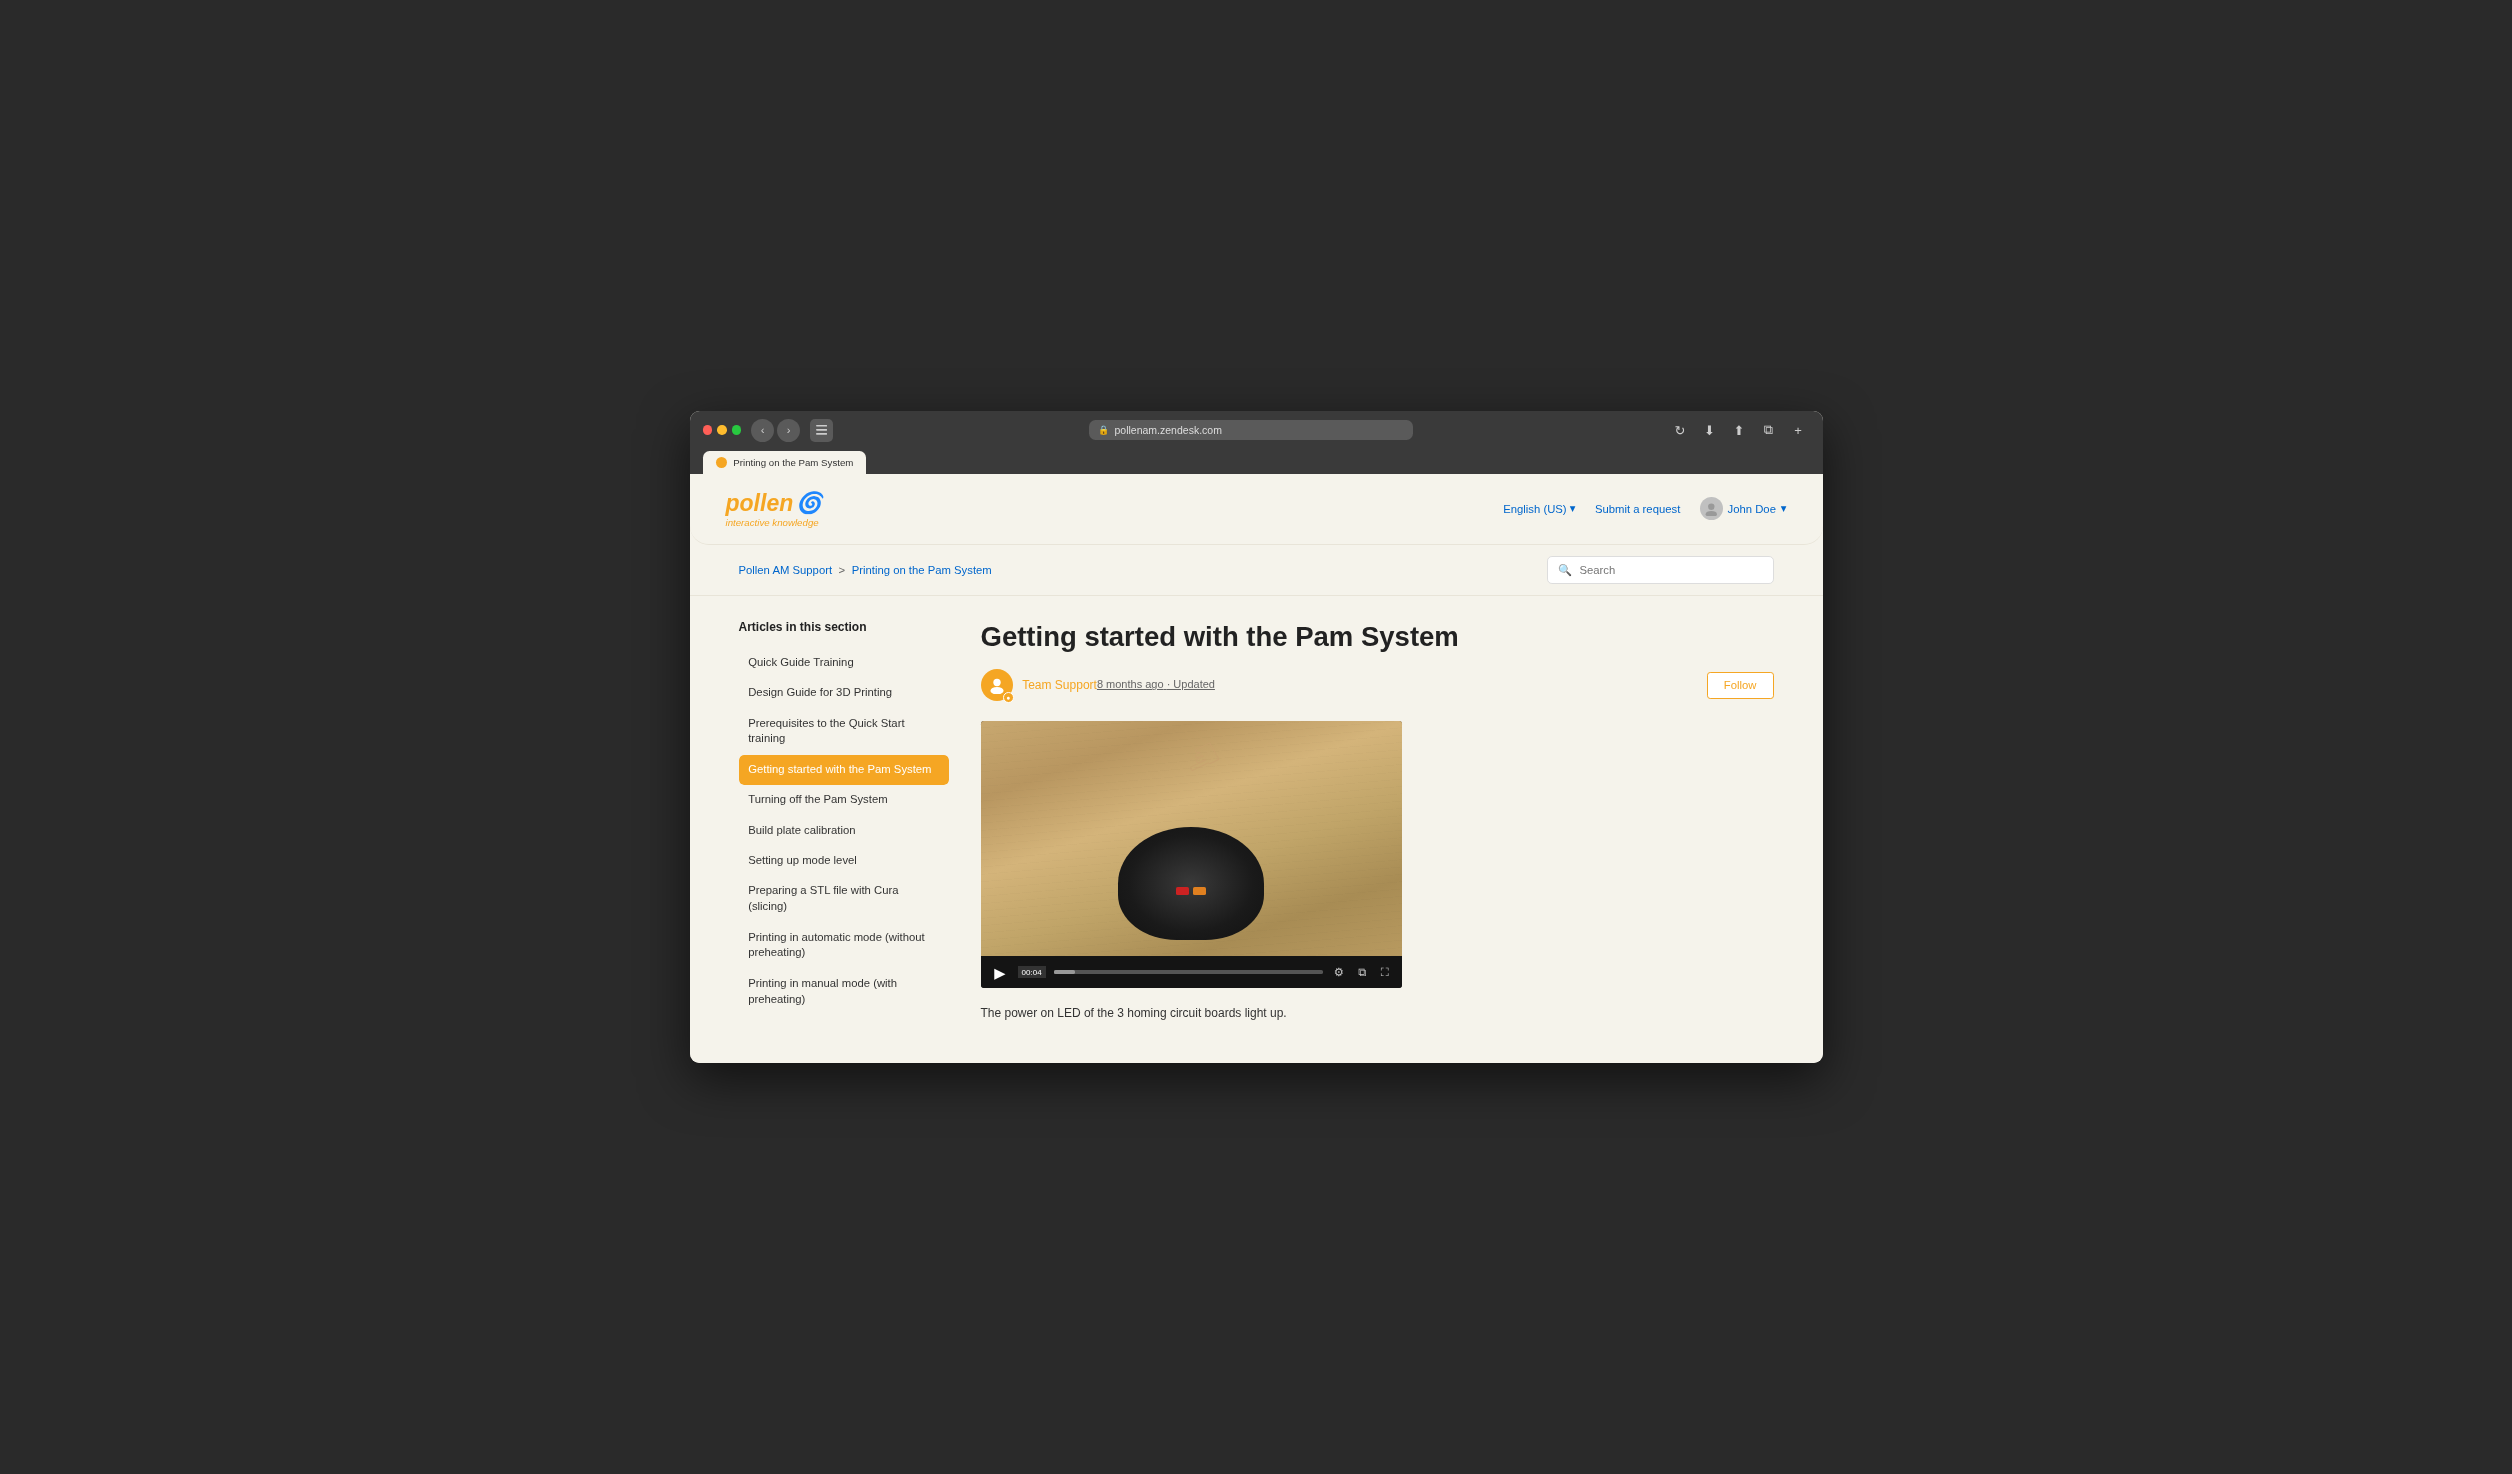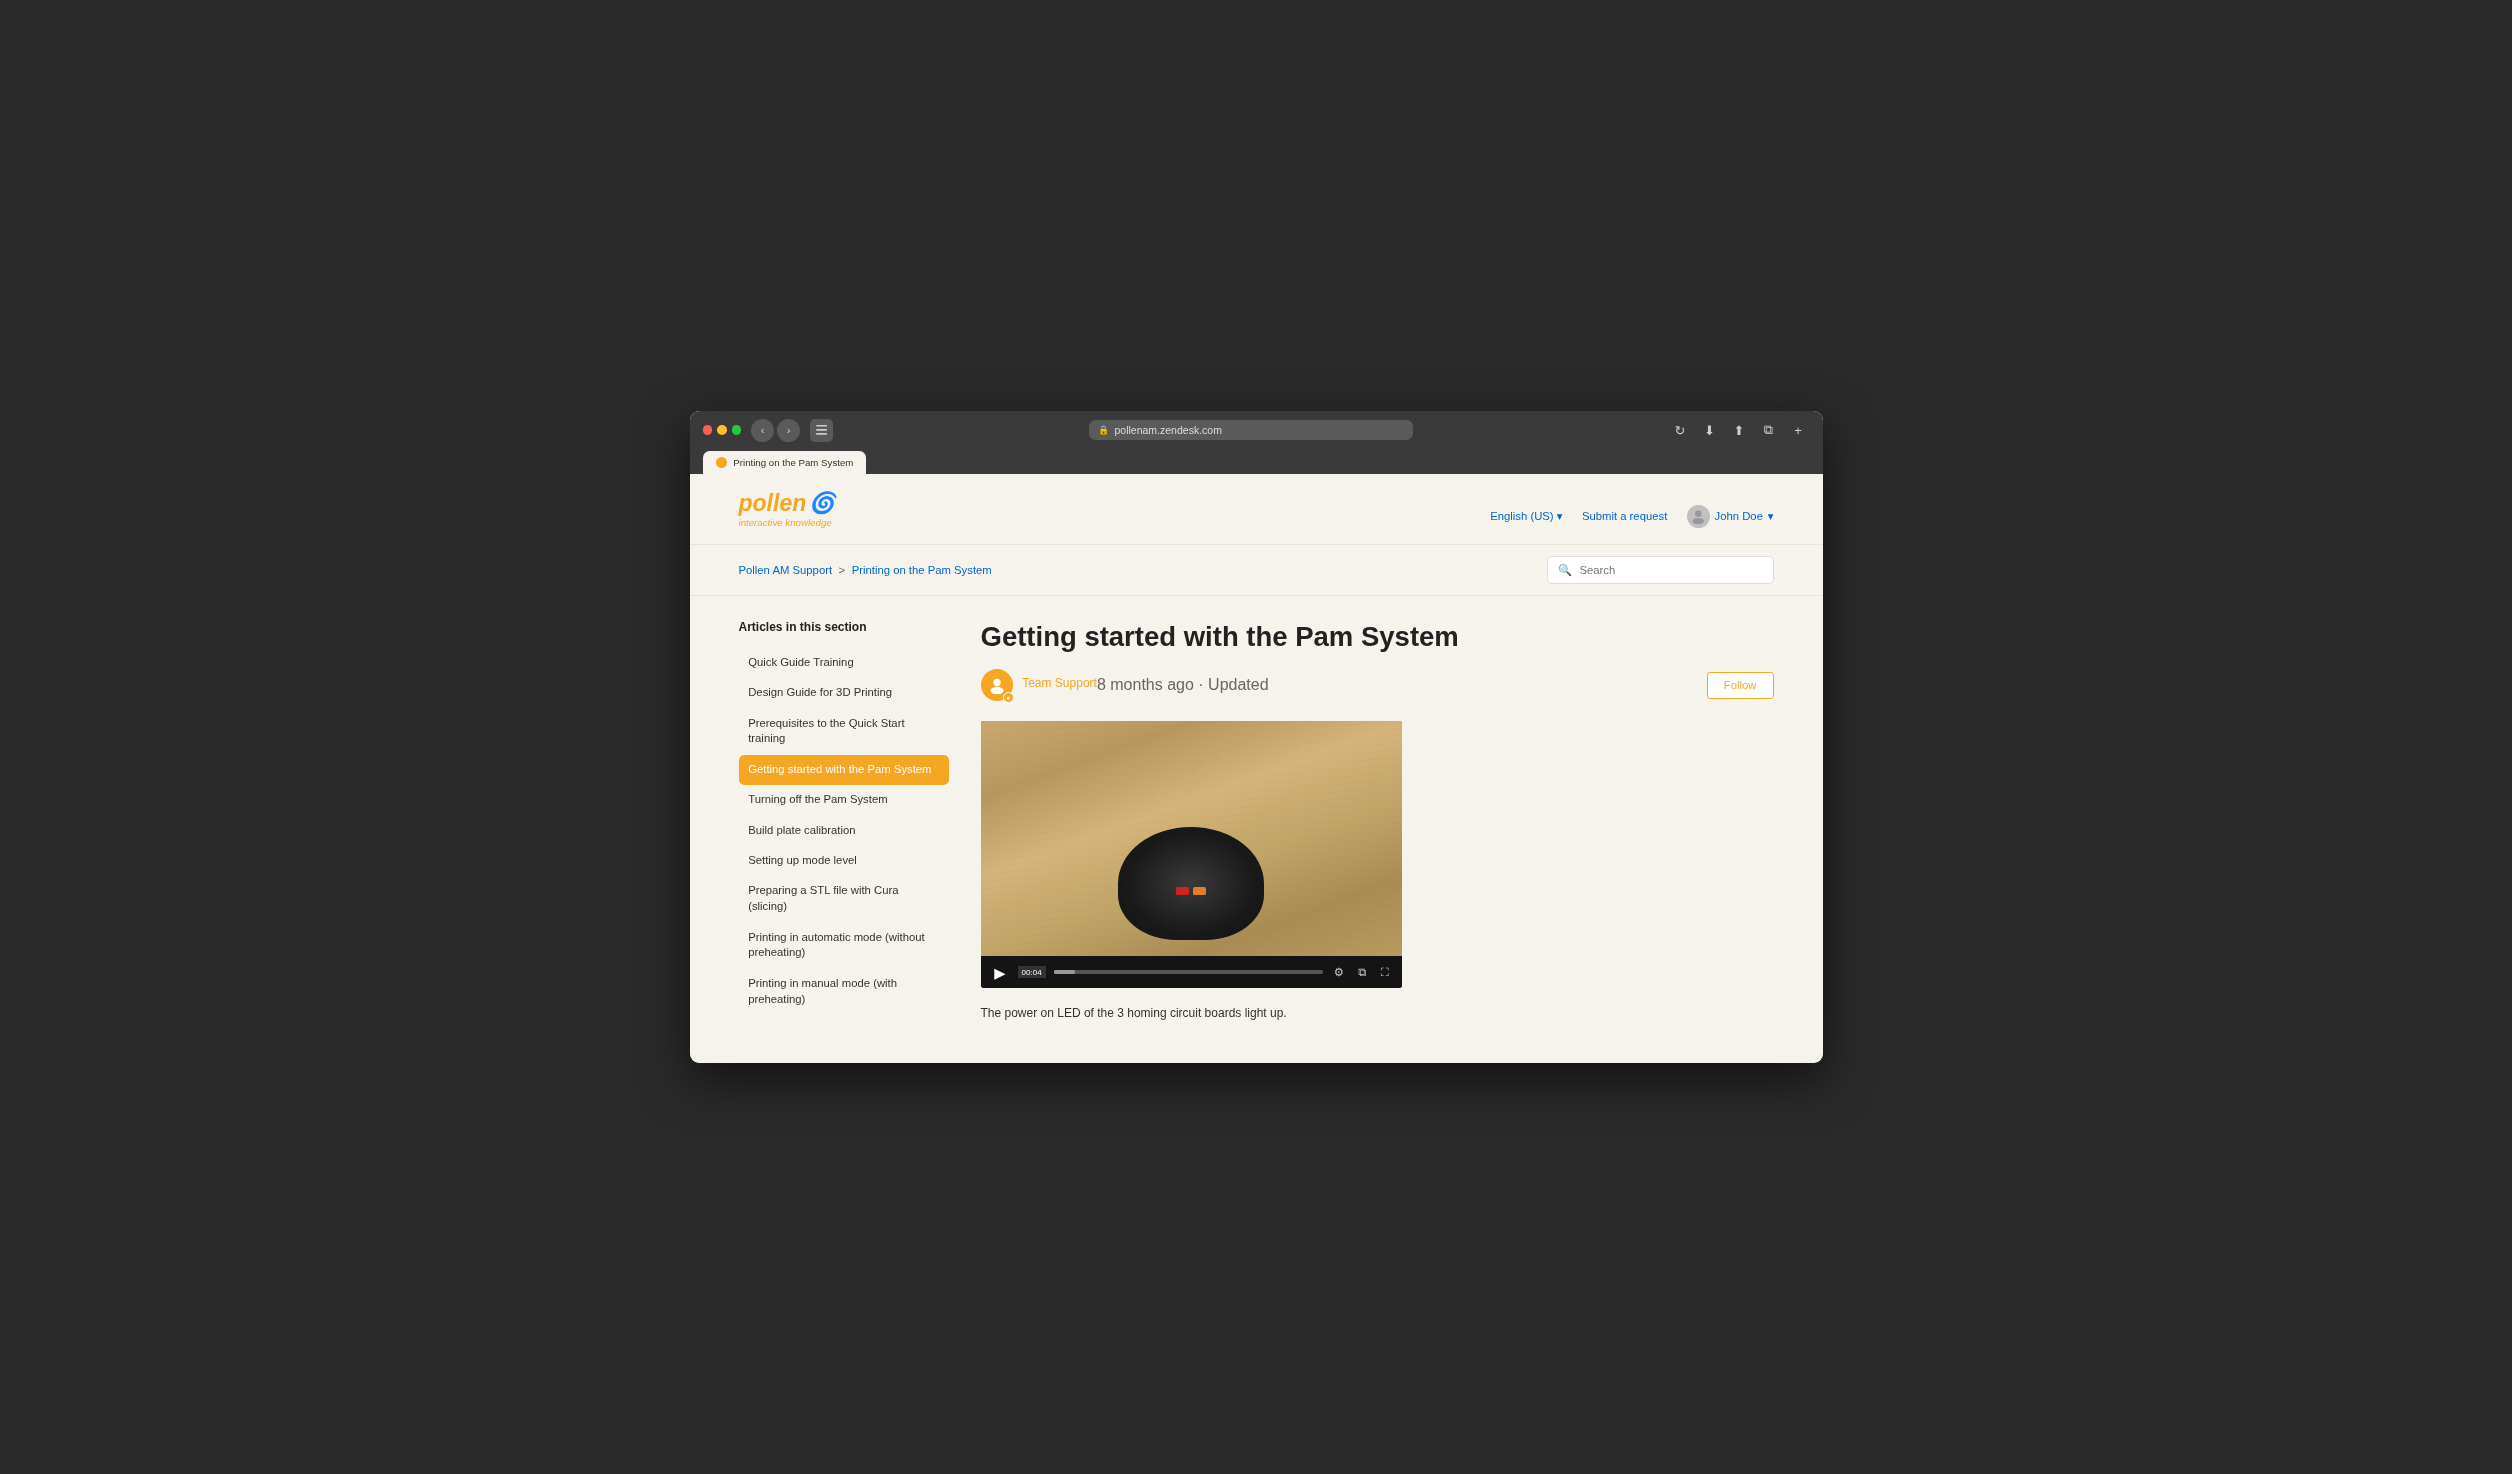--- a/index.html
+++ b/index.html
@@ -151,25 +151,26 @@
     }
 
     
     .page-content {
       background: #f5f3eb;
     }
 
     
     .site-header {
       background: #f5f3eb;
-      padding: 16px 49px;
-      display: flex;
-      align-items: flex-end;
+      padding: 16px 36px;
+      display: flex;
+      align-items: center;
       justify-content: space-between;
       border-bottom: 0.8px solid #e8e4d8;
+      border-radius: 19px;
     }
 
     .logo-area {
       display: flex;
       flex-direction: column;
     }
 
     .logo-text {
       font-size: 23px;
       font-weight: 700;
@@ -398,22 +399,23 @@
     }
 
     .author-name {
       color: #f5a623;
       font-size: 12px;
       font-weight: 500;
       cursor: pointer;
     }
 
     .article-date {
-      font-size: 16px;
+      font-size: 11px;
       color: #666;
+      text-decoration: underline;
     }
 
     .follow-btn {
       border: 0.8px solid #f5a623;
       background: white;
       color: #f5a623;
       padding: 6.5px 16px;
       border-radius: 3.2px;
       font-size: 11.3px;
       cursor: pointer;

